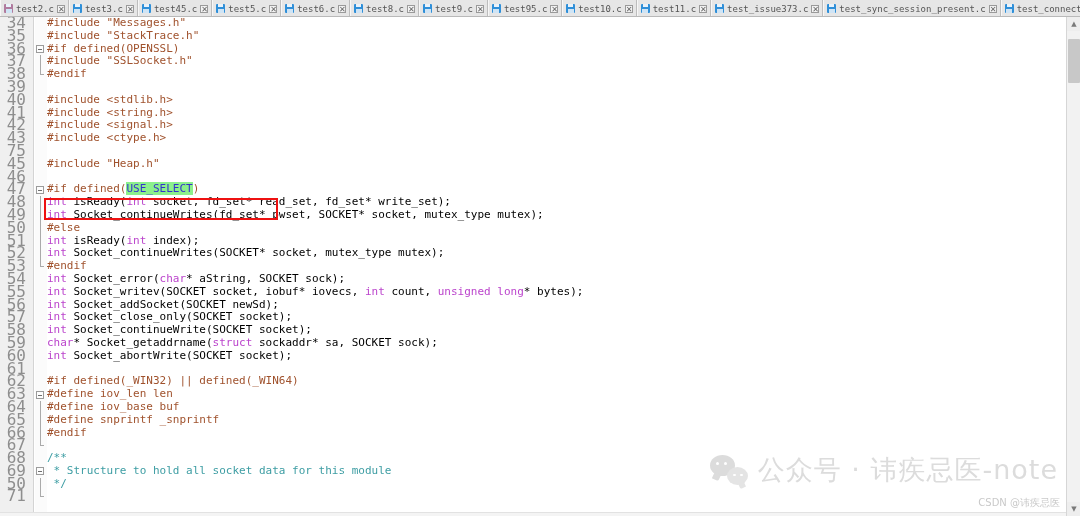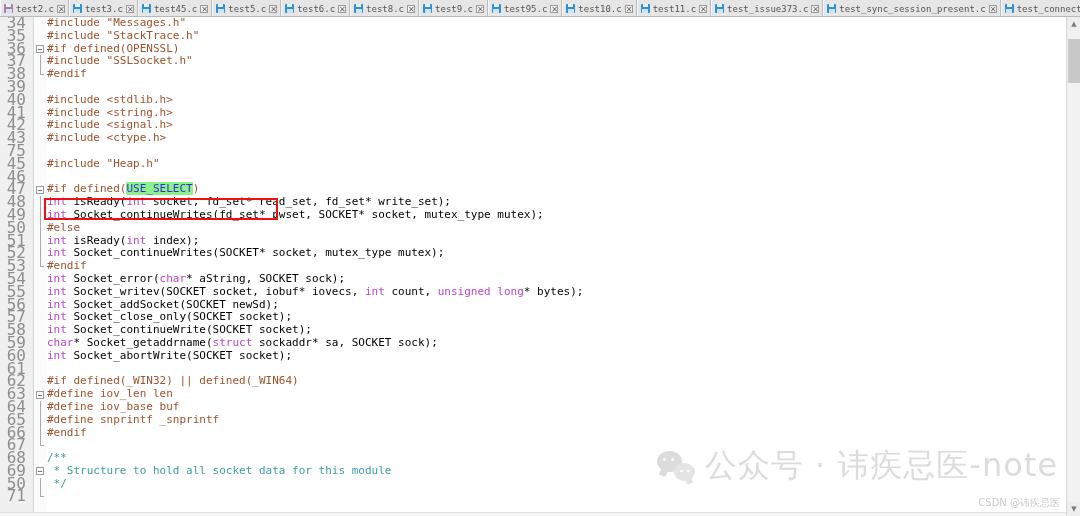--- a/index.html
+++ b/index.html
@@ -276,21 +276,21 @@
     width: 3px; height: 3px;
     border-radius: 50%;
     background: #ffffff;
   }
   .wechat-ico .d1 { left: 6px;  top: 7px; }
   .wechat-ico .d2 { left: 14px; top: 7px; }
   .wechat-ico .d3 { right: 12px; bottom: 9px; width: 2.5px; height: 2.5px; }
   .wechat-ico .d4 { right: 5px;  bottom: 9px; width: 2.5px; height: 2.5px; }
   .wm-text {
     font-family: "DejaVu Sans", sans-serif;
-    font-size: 32px;
+    font-size: 27px;
     color: #dcdcdc;
     letter-spacing: 1px;
     white-space: nowrap;
   }
   .csdn {
     position: absolute;
     right: 20px; bottom: 6px;
     font-family: "DejaVu Sans", sans-serif;
     font-size: 10px;
     color: #c9c9c9;

